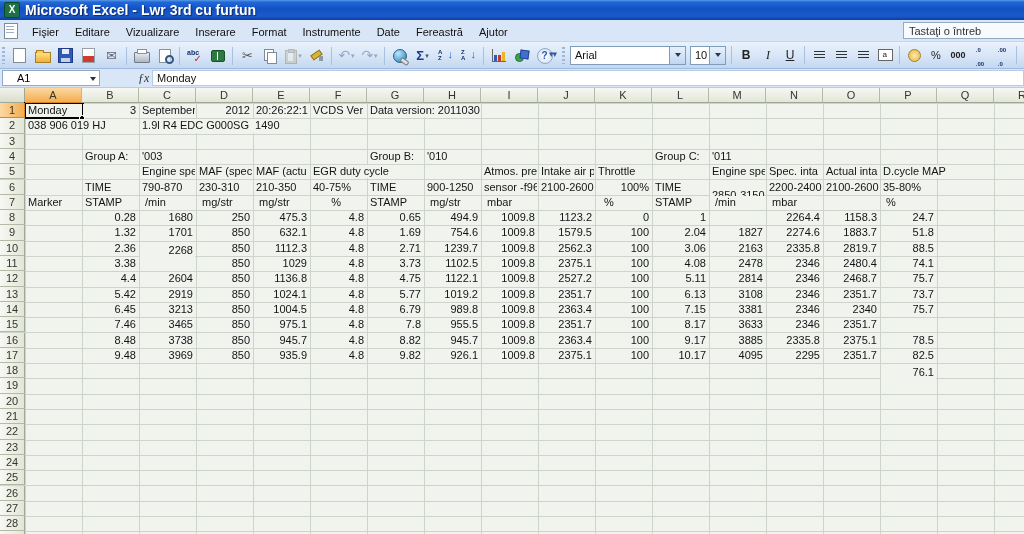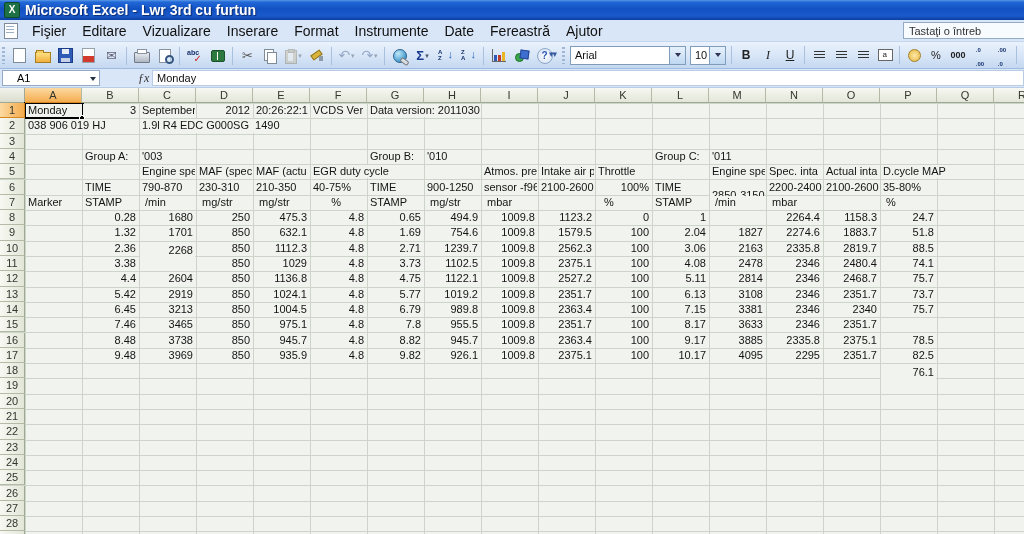--- a/index.html
+++ b/index.html
@@ -14,21 +14,21 @@
   .app-ico{width:14px;height:14px;background:#1E7145;border:1px solid #0E4A2A;border-radius:2px;
     color:#fff;font-weight:700;font-size:10px;line-height:14px;text-align:center;margin-right:5px;}
   .title-text{color:#fff;font-weight:700;font-size:14px;text-shadow:1px 1px 1px #0A2A6E;white-space:nowrap;}
 
   
   .menubar{position:absolute;left:0;top:20px;width:1024px;height:22px;background:#D9E6F7;
     border-bottom:1px solid #C3D6EE;display:flex;align-items:center;box-sizing:border-box;}
   .wb-ico{width:12px;height:14px;background:#fff;border:1px solid #7E8B99;margin:0 6px 0 4px;position:relative;}
   .wb-ico::before{content:"";position:absolute;left:1px;top:2px;width:8px;height:1px;background:#9AB0C8;
     box-shadow:0 3px 0 #9AB0C8,0 6px 0 #9AB0C8;}
-  .menu-item{font-size:14px;color:#111;padding:3px 8px;white-space:nowrap;}
+  .menu-item{font-size:11px;color:#111;padding:3px 8px;white-space:nowrap;}
   .qbox{position:absolute;left:903px;top:2px;width:150px;height:17px;background:#F8FBFE;
     border:1px solid #94A9C4;font-size:11px;color:#333;padding:2px 5px;box-sizing:border-box;white-space:nowrap;}
 
   
   .toolbarrow{position:absolute;left:0;top:42px;width:1024px;height:27px;
     background:linear-gradient(180deg,#EAF2FC 0%,#D7E5F7 55%,#C4D8F0 100%);
     border-bottom:1px solid #9EBAE0;box-sizing:border-box;}
   .grip{position:absolute;top:5px;width:3px;height:17px;
     background:repeating-linear-gradient(180deg,#9FB6D4 0 2px,transparent 2px 4px);}
   #std-toolbar{position:absolute;left:8px;top:3px;display:flex;align-items:center;}

